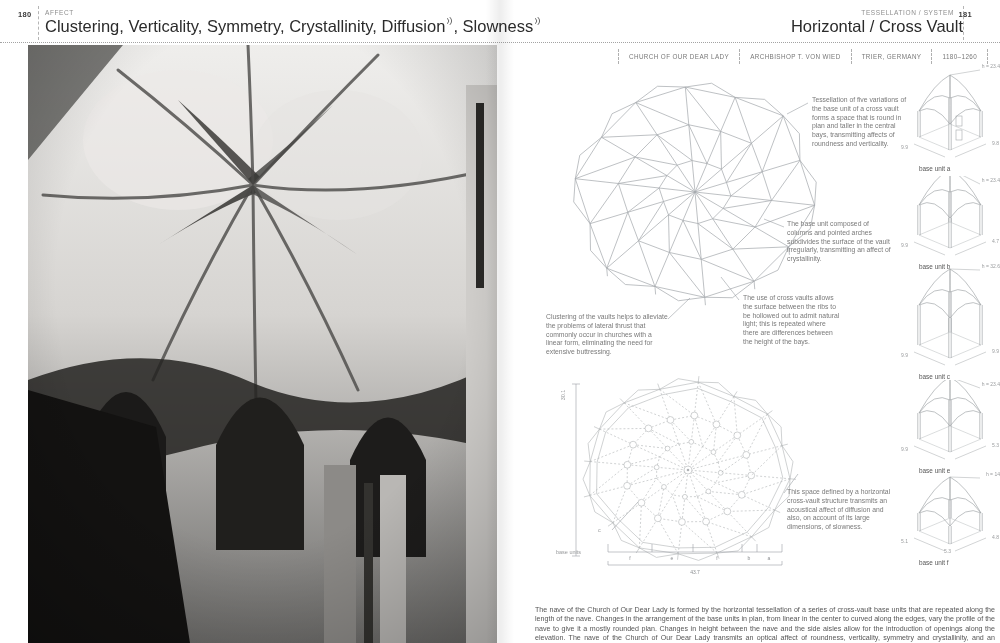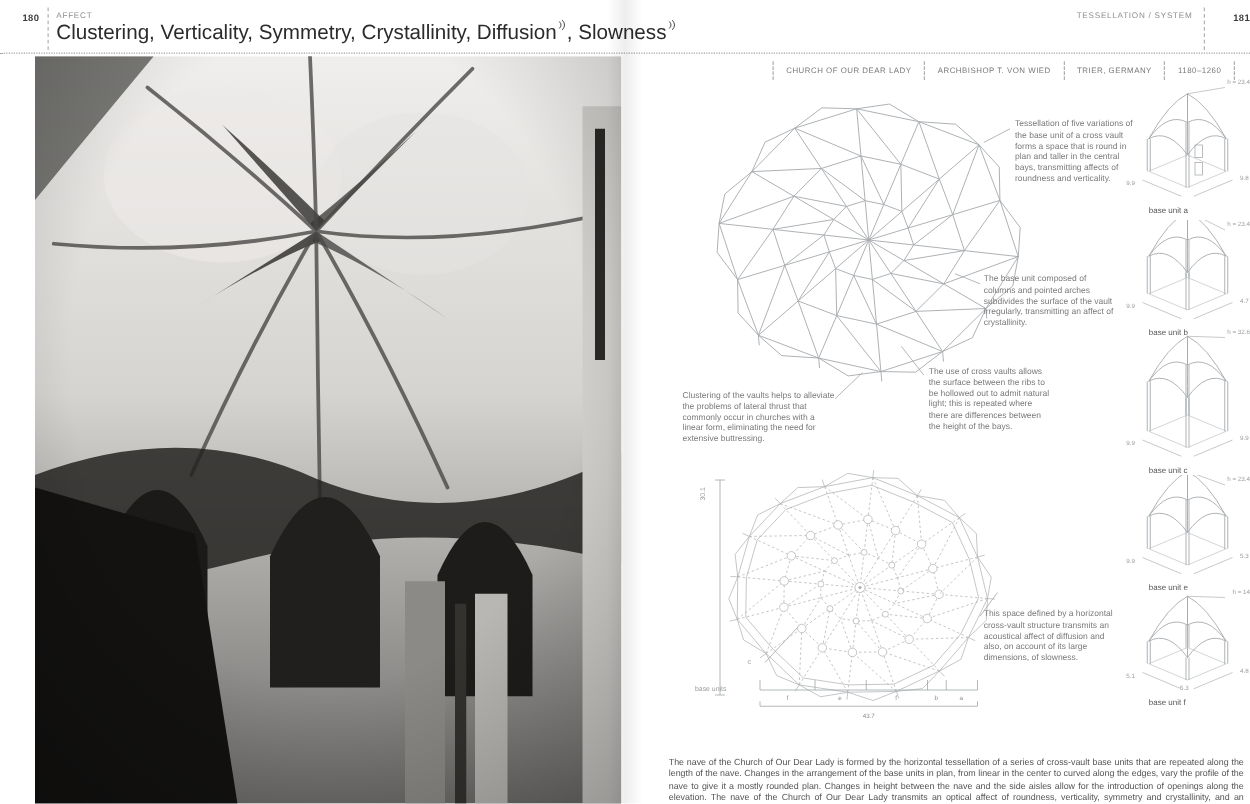--- a/index.html
+++ b/index.html
@@ -110,21 +110,22 @@
       <rect x="336" y="438" width="9" height="160" fill="#33322f"></rect>
       <rect x="438" y="40" width="31" height="558" fill="#cfcdca"></rect>
       <rect x="448" y="58" width="8" height="185" fill="#2a2927"></rect>
       <rect width="469" height="598" fill="url(#gvig)"></rect>
     </svg>
   </div>
 
   <div class="page" id="page-right">
     <span class="section-label" style="right:46px">TESSELLATION / SYSTEM</span>
     <span class="vdash" style="left:463px"></span>
-    <span class="pagenum" style="right:0">181</span>
+    <span class="pagenum" style="right:28px">181</span>
+    <div class="big-title" style="right:37px">Horizontal / Cross Vault</div>
 
     <div id="meta-bar">
       <span class="meta-cell">CHURCH OF OUR DEAR LADY</span>
       <span class="meta-cell">ARCHBISHOP T. VON WIED</span>
       <span class="meta-cell">TRIER, GERMANY</span>
       <span class="meta-cell">1180–1260</span>
     </div>
 
     <svg id="overlay" viewBox="0 0 420 510">
       <g id="axon-g" transform="rotate(-5 155 122)">

